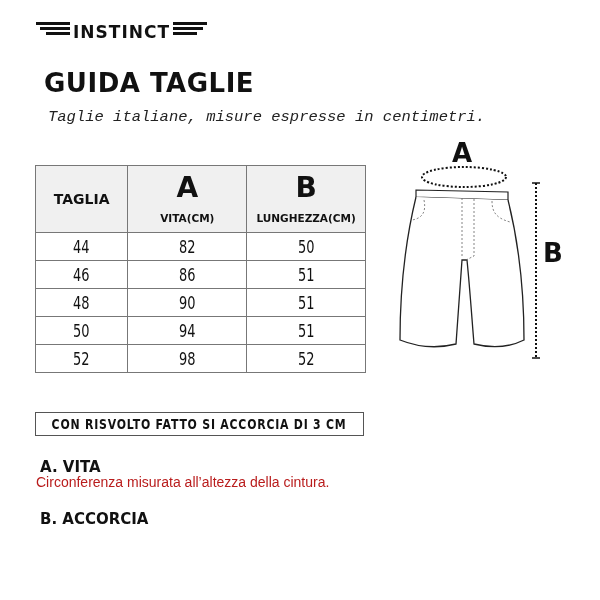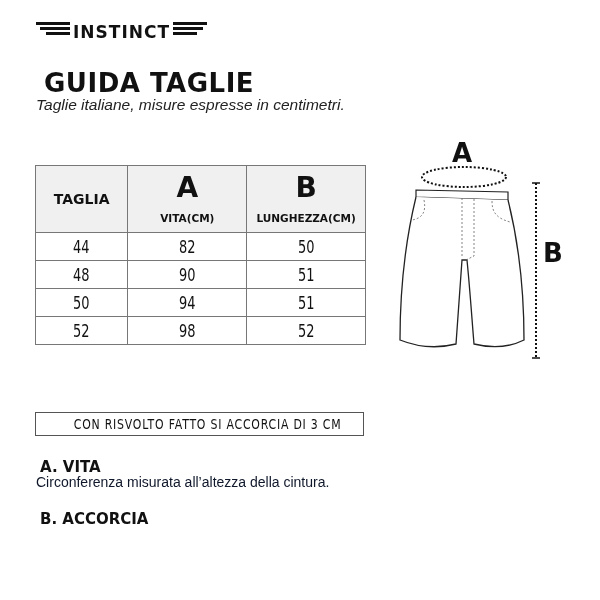--- a/index.html
+++ b/index.html
@@ -2,33 +2,33 @@
 <html><head>
 <meta charset="utf-8">
 <style>
   html, body { margin:0; padding:0; }
   body { width:600px; height:600px; background:#ffffff; position:relative; overflow:hidden; font-family:"Liberation Sans", sans-serif; color:#111; }
   .logo { position:absolute; left:36px; top:22px; height:20px; display:flex; }
   .wing { display:flex; flex-direction:column; gap:2px; }
   .wing span { display:block; height:3px; background:#111; }
   .logo-text { font-family:"DejaVu Sans", sans-serif; font-weight:900; font-size:17px; letter-spacing:1px; margin:0 3px; }
   .title { position:absolute; left:36px; top:60px; font-family:"DejaVu Sans", sans-serif; font-weight:900; font-size:26px; letter-spacing:0.5px; margin:8px; }
-  .subtitle { position:absolute; left:36px; top:96px; font-style:italic; font-size:15.5px; color:#222; margin:0; }
+  .subtitle { position:absolute; left:36px; top:96px; font-style:italic; font-size:15.5px; color:#222; margin:12px;font-family:Liberation Mono, monospace; }
   table.sizes { position:absolute; left:35px; top:165px; width:331px; border-collapse:collapse;padding-left:20px; }
   table.sizes th, table.sizes td { border:1.5px solid #777; text-align:center; padding:0; }
   table.sizes th { background:#f0f0f0; height:66px; vertical-align:middle; }
   .th-taglia { font-family:"DejaVu Sans", sans-serif; font-weight:bold; font-size:14px; }
   .th-letter { font-family:"DejaVu Sans", sans-serif; font-weight:900; font-size:28px; line-height:28px; display:block; }
   .th-sub { font-family:"DejaVu Sans", sans-serif; font-weight:bold; font-size:10.5px; display:block; margin-top:10px; }
   table.sizes td { height:27px; font-family:"DejaVu Sans Condensed","DejaVu Sans", sans-serif; font-weight:normal; font-size:18px; transform-origin:center; }
   td span { display:inline-block; transform:scaleX(0.8); }
-  .note { position:absolute; left:35px; top:412px; width:327px; height:22px; border:1.5px solid #555; display:flex; align-items:center; justify-content:flex-start; font-family:"DejaVu Sans", sans-serif; font-weight:normal; font-size:14px; letter-spacing:1px; }
+  .note { position:absolute; left:35px; top:412px; width:327px; height:22px; border:1.5px solid #555; display:flex; align-items:center; justify-content:center; font-family:"DejaVu Sans", sans-serif; font-weight:bold; font-size:14px; letter-spacing:1px; }
   .note span { display:inline-block; transform:scaleX(0.78); white-space:nowrap; }
   .sec-title { position:absolute; left:36px; font-family:"DejaVu Sans", sans-serif; font-weight:bold; font-size:15px; margin:4px; }
-  .sec-desc { position:absolute; left:36px; font-size:14px; color:#0f172a; margin:0; }
+  .sec-desc { position:absolute; left:36px; font-size:14px; color:#b91c1c; margin:0; }
   .diagram { position:absolute; left:380px; top:130px; width:210px; height:240px; }
   .dlabel { position:absolute; font-family:"DejaVu Sans", sans-serif; font-weight:900; font-size:26px; }
 </style>
 </head>
 <body>
 
 <div class="logo">
   <div class="wing">
     <span style="width:34px"></span>
       <span style="width:30px;margin-left:4px"></span>
@@ -61,20 +61,25 @@
       </th>
     </tr>
   </thead>
   <tbody>
     <tr>
       <td><span>44</span></td>
       <td><span>82</span></td>
       <td><span>50</span></td>
     </tr>
     <tr>
+      <td><span>46</span></td>
+      <td><span>86</span></td>
+      <td><span>51</span></td>
+    </tr>
+    <tr>
       <td><span>48</span></td>
       <td><span>90</span></td>
       <td><span>51</span></td>
     </tr>
     <tr>
       <td><span>50</span></td>
       <td><span>94</span></td>
       <td><span>51</span></td>
     </tr>
     <tr>

